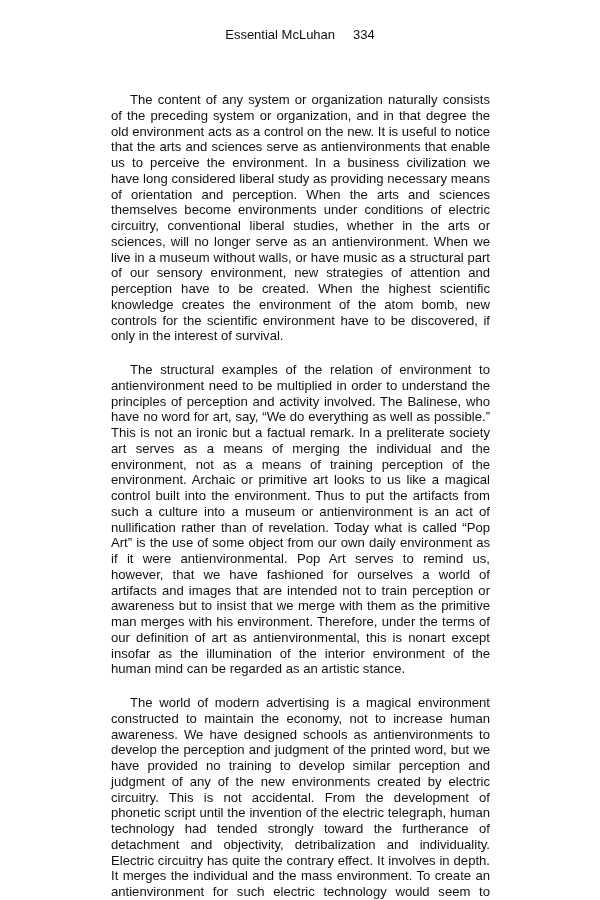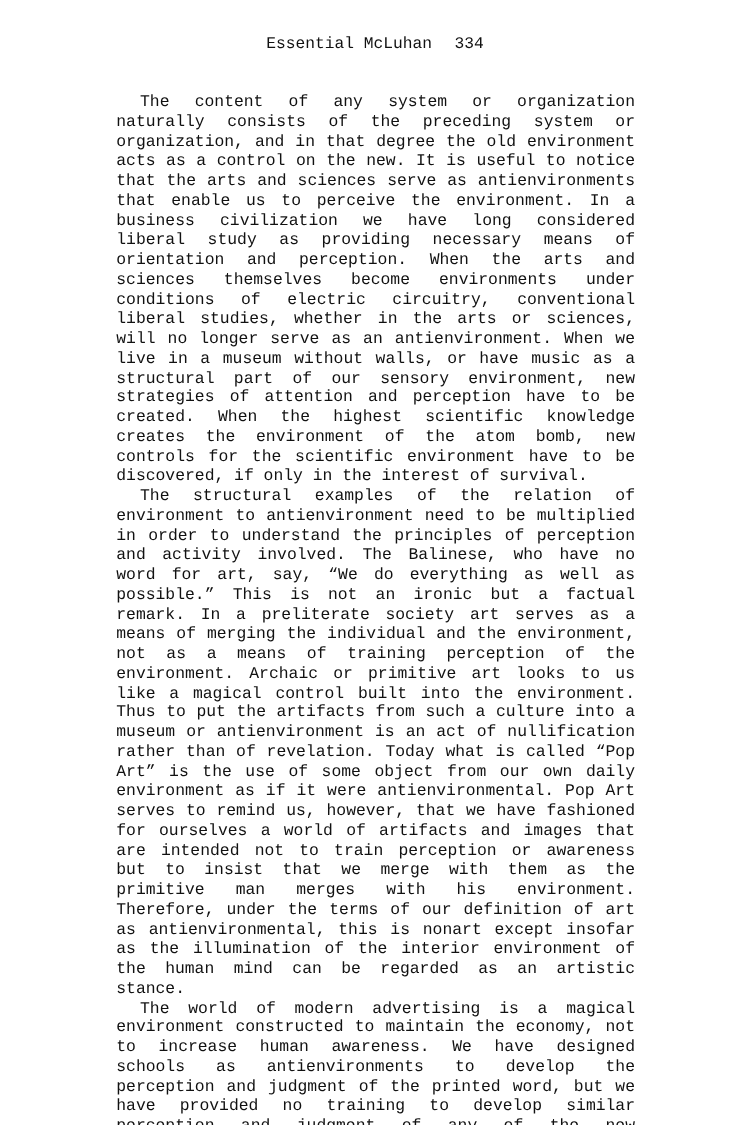--- a/index.html
+++ b/index.html
@@ -1,32 +1,32 @@
 <!DOCTYPE html>
 <html><head>
 <meta charset="utf-8">
 <style>
   html, body { margin: 0; padding: 0; background: #ffffff; }
   body { width: 600px; height: 900px; position: relative; overflow: hidden; }
   .page {
     position: absolute; left: 0; top: 0; width: 600px; height: 900px;
     background: #ffffff; color: #111111;
-    font-family: Liberation Mono, monospace;
+    font-family: Liberation Sans, sans-serif;
   }
   .running-head {
     position: absolute; top: 27px; left: 0; width: 600px;
     text-align: center; font-size: 13px; line-height: 16px; color: #111;
   }
   .running-head .title { margin-right: 18px; }
   .body-text {
     position: absolute; top: 74px; left: 93px; width: 415px;
     font-size: 13.1px; line-height: 15.75px;
   }
   .para {
-    margin: 0; text-indent: 19px; text-align: justify;
+    margin: 18px; text-indent: 19px; text-align: justify;
     text-align-last: left; hyphens: none;
   }
 </style>
 </head>
 <body>
 
 <div class="page">
   <div class="running-head">
     <span class="title">Essential McLuhan</span><span class="pnum">334</span>
   </div>

